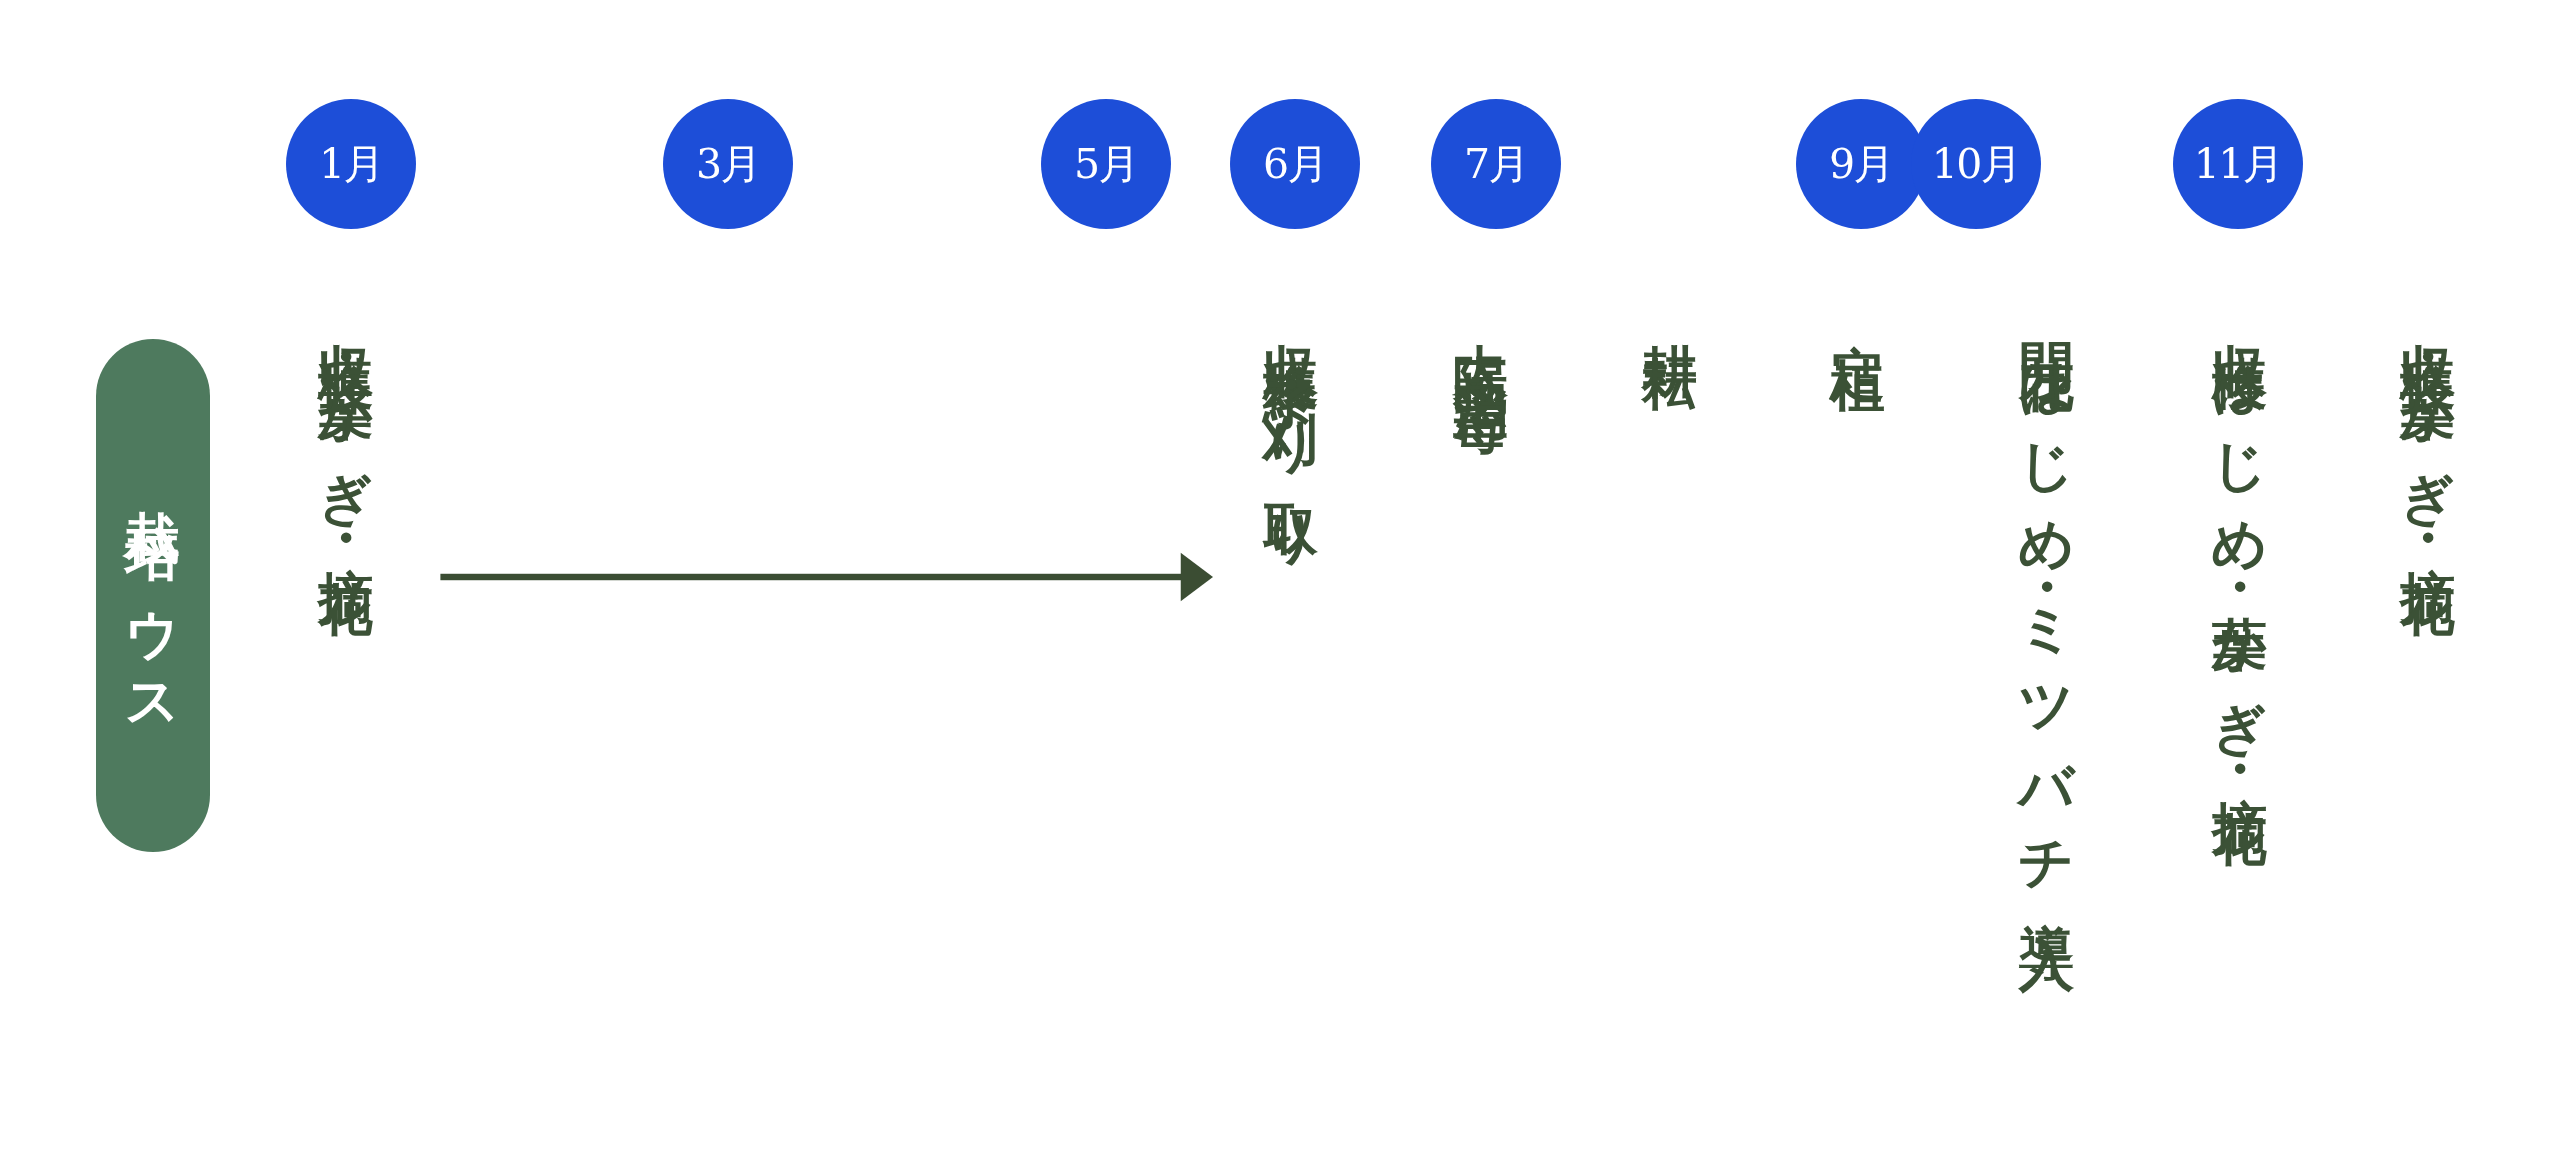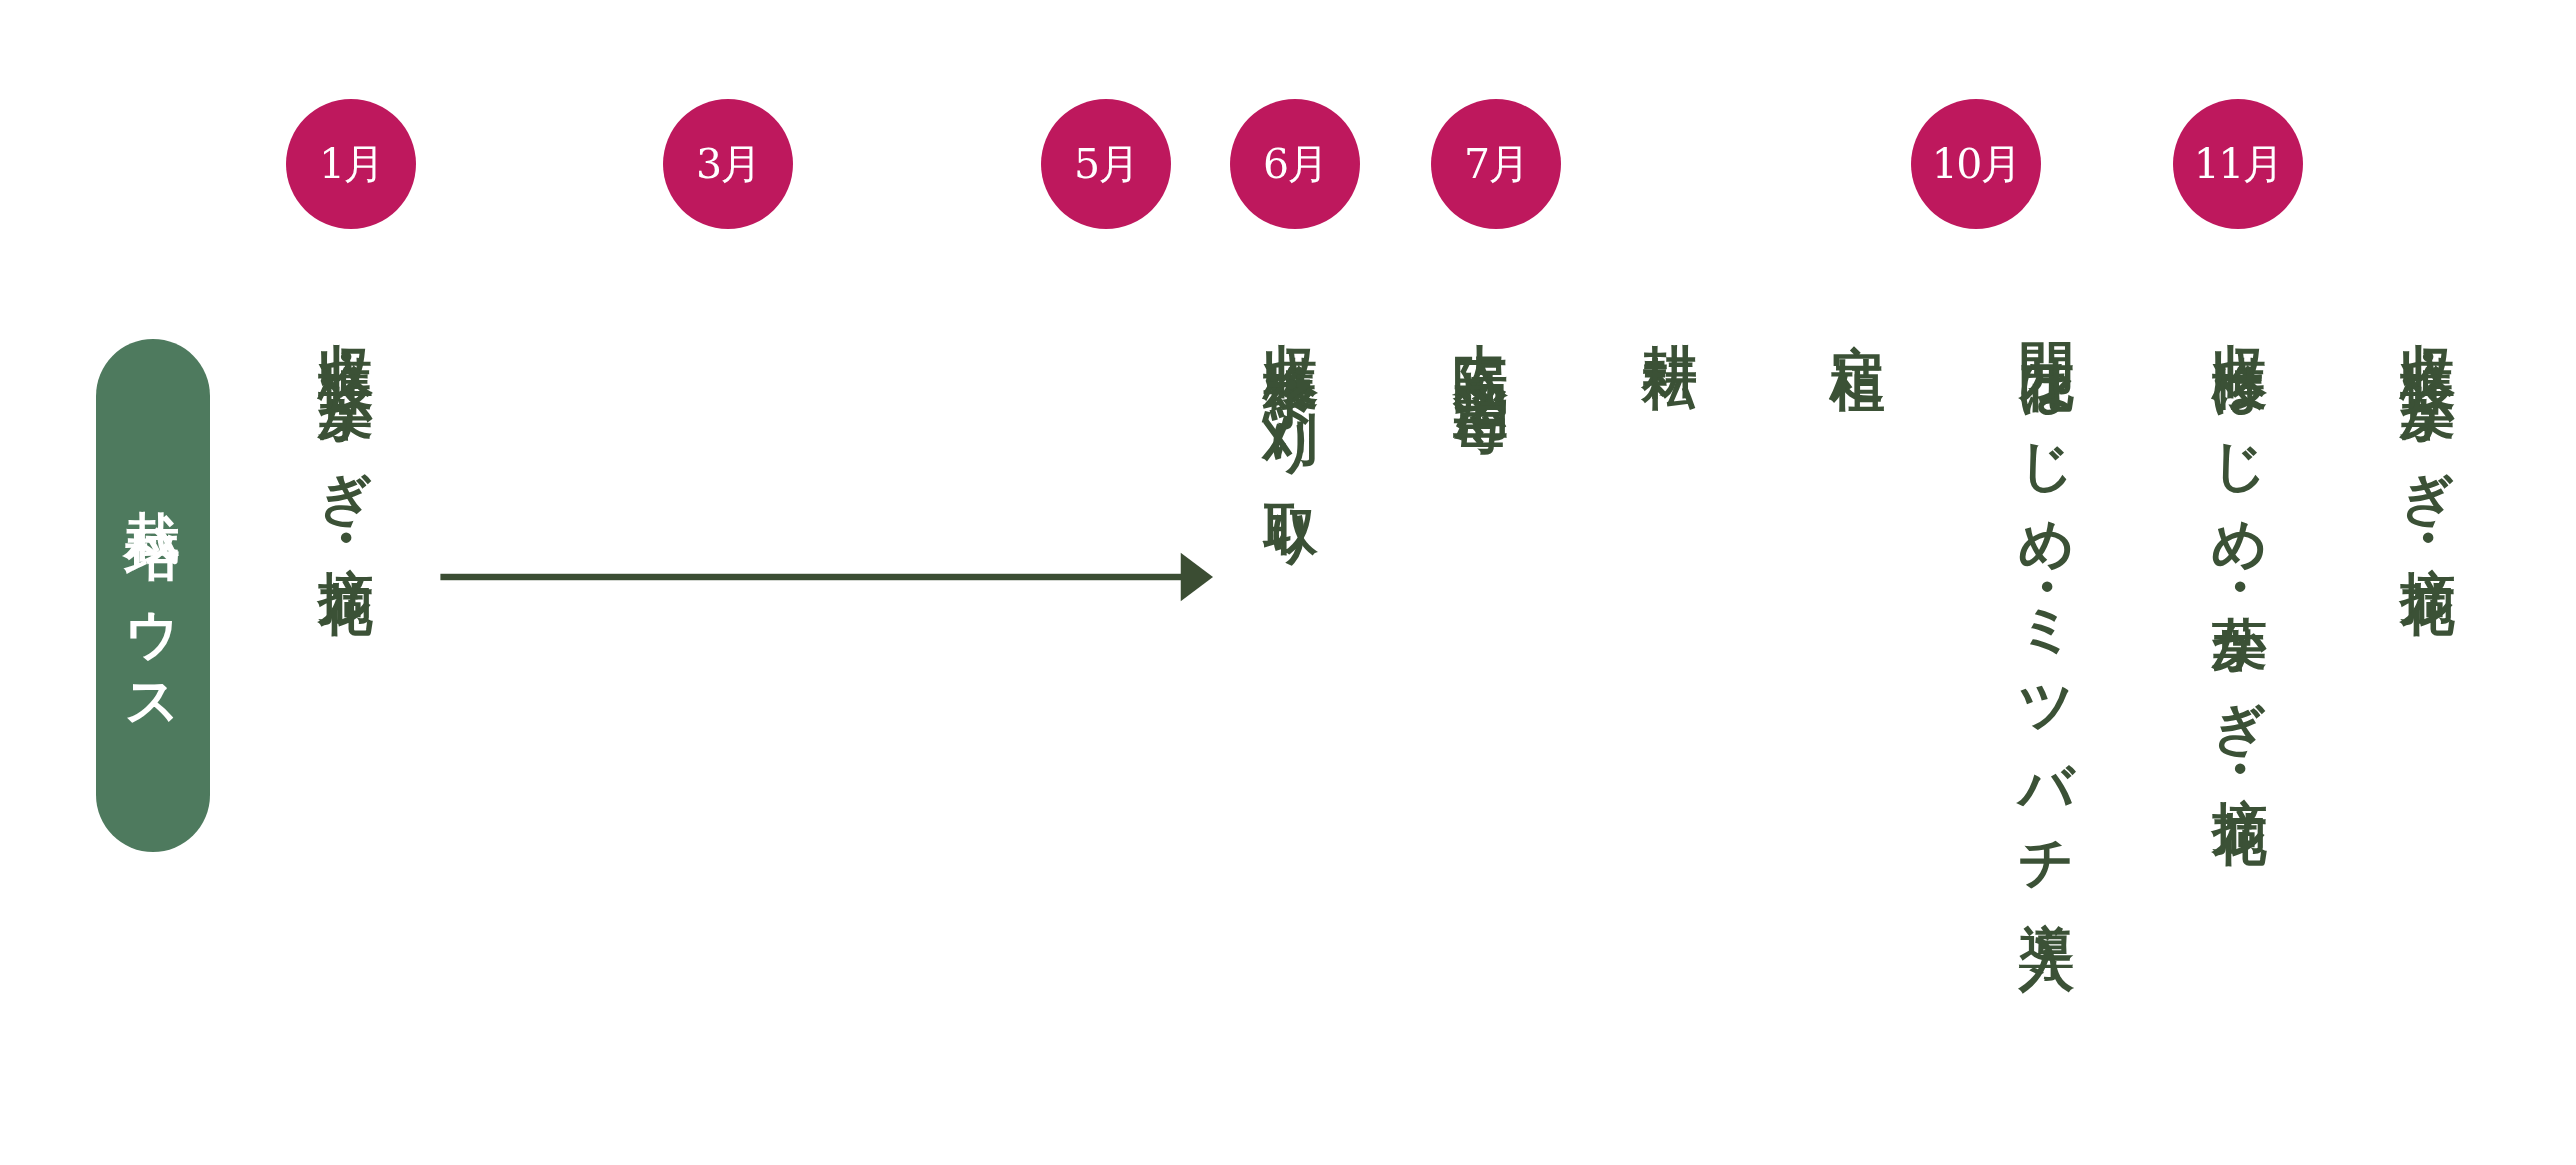--- a/index.html
+++ b/index.html
@@ -1,21 +1,21 @@
 <!DOCTYPE html>
 <html style="font-size:13px"><head>
 <meta charset="utf-8">
 <style>
   html, body { margin: 0; padding: 0; background: #ffffff; }
   body { width: 2576px; height: 1165px; position: relative; overflow: hidden;
          font-family: "DejaVu Serif", "Liberation Serif", serif; }
   .month-row { position: absolute; left: 0; top: 0; width: 2576px; height: 244px; }
   .month {
     position: absolute; top: 99px; width: 130px; height: 130px; margin-left: -65px;
-    border-radius: 50%; background: #be185d; color: #ffffff;
+    border-radius: 50%; background: #1d4ed8; color: #ffffff;
     display: flex; align-items: center; justify-content: center;
     font-size: 41px; letter-spacing: -1.6px;
   }
   .category {
     position: absolute; left: 96px; top: 339px; width: 114px; height: 513px;
     border-radius: 57px; background: #4e7a5e; color: #ffffff;
     display: flex; justify-content: center; align-items: center;
   }
   .category span {
     writing-mode: vertical-rl; font-size: 54px; letter-spacing: 14.6px;
@@ -43,20 +43,23 @@
       <span>3月</span>
     </div>
   <div class="month" style="left:1106px">
       <span>5月</span>
     </div>
   <div class="month" style="left:1295px">
       <span>6月</span>
     </div>
   <div class="month" style="left:1496px">
       <span>7月</span>
+    </div>
+  <div class="month" style="left:1861px">
+      <span>9月</span>
     </div>
   <div class="month" style="left:1976px">
       <span>10月</span>
     </div>
   <div class="month" style="left:2238px">
       <span>11月</span>
     </div>
 </div>
 
 <div class="category">

